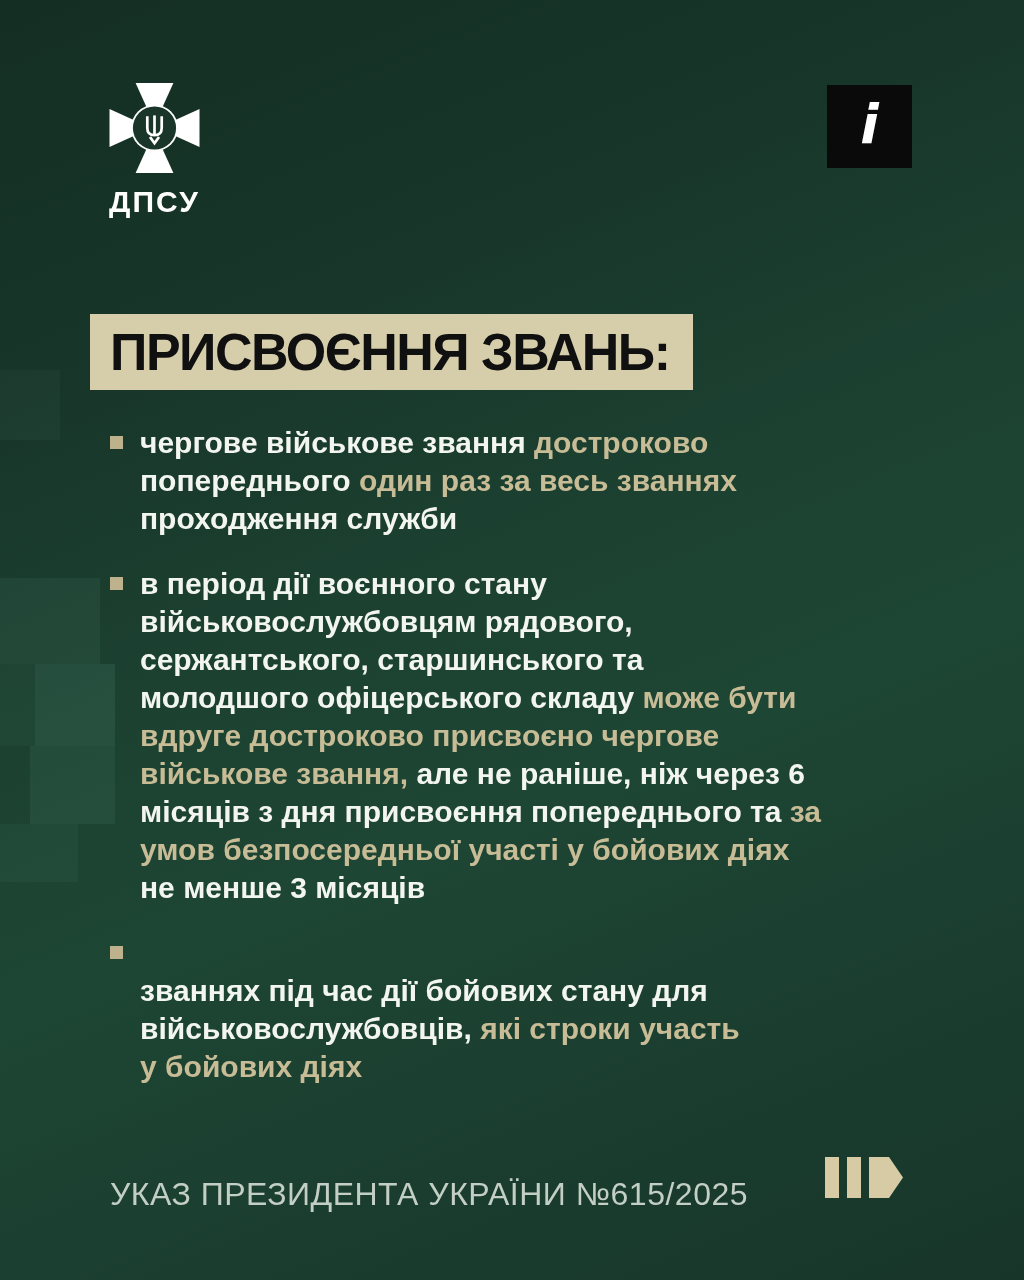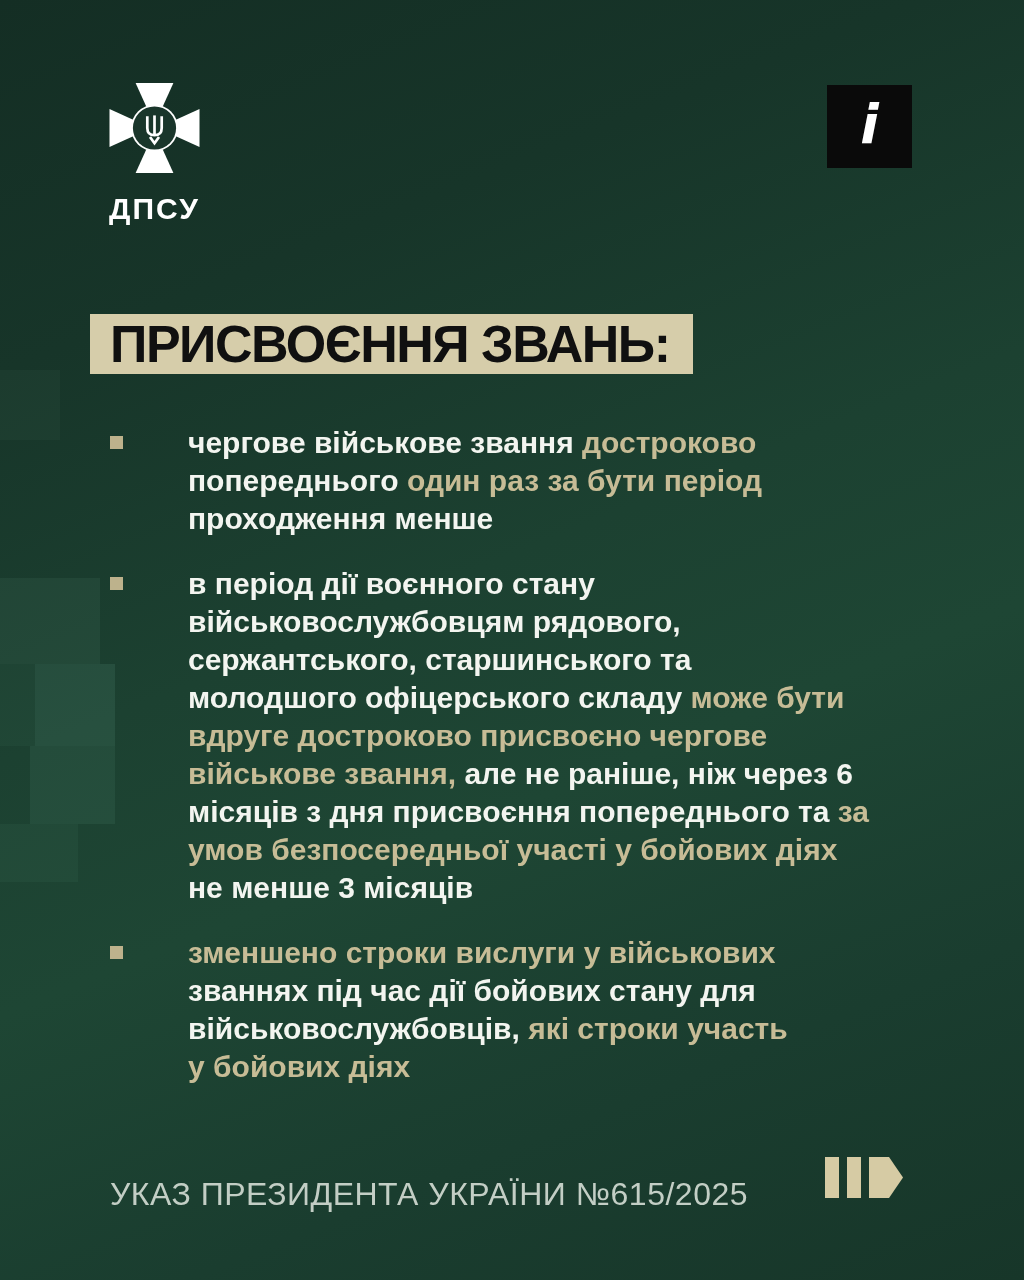--- a/index.html
+++ b/index.html
@@ -44,21 +44,21 @@
 
   .logo {
     position: absolute;
     left: 108px;
     top: 83px;
     width: 93px;
     text-align: center;
   }
   .logo svg { display: block; width: 93px; height: 90px; }
   .logo-label {
-    margin-top: 19px;
+    margin-top: 12px;
     color: var(--logo-white);
     font-weight: 700;
     font-size: 30px;
     letter-spacing: 2px;
     text-align: center;
   }
 
   .info-btn {
     position: absolute;
     left: 827px;
@@ -78,21 +78,21 @@
     font-weight: 800;
     font-size: 54px;
     line-height: 1;
     transform: translateY(-2px);
   }
 
   .title-bar {
     position: absolute;
     left: 90px;
     top: 314px;
-    height: 60px;
+    height: 76px;
     background: var(--highlight-bar);
     display: inline-flex;
     align-items: center;
     padding: 0 24px 0 20px;
   }
   .title-bar span {
     color: var(--title-text);
     font-weight: 800;
     font-size: 52px;
     letter-spacing: -1.5px;
@@ -102,21 +102,20 @@
   .bullets {
     position: absolute;
     left: 110px;
     top: 424px;
     width: 860px;
   }
   .bullet {
     display: flex;
     align-items: flex-start;
     margin-bottom: 27px;
-    gap: 48px;
   }
   .marker {
     flex: 0 0 auto;
     width: 13px;
     height: 13px;
     background: #bdb28c;
     margin-top: 12px;
     margin-right: 17px;
   }
   .bullet-text {
@@ -178,29 +177,29 @@
     <span>i</span>
   </div>
 
   <div class="title-bar">
     <span>ПРИСВОЄННЯ ЗВАНЬ:</span>
   </div>
 
   <div class="bullets">
     <div class="bullet">
       <span class="marker"></span>
-      <div class="bullet-text"><span class="seg-white">чергове військове звання </span><span class="seg-accent">достроково</span><br><span class="seg-white">попереднього </span><span class="seg-accent">один раз за бути період</span><br><span class="seg-white">проходження менше</span></div>
+      <div class="bullet-text"><span class="seg-white">чергове військове звання </span><span class="seg-accent">достроково</span><br><span class="seg-white">попереднього </span><span class="seg-accent">один раз за весь званнях</span><br><span class="seg-white">проходження служби</span></div>
     </div>
     <div class="bullet">
       <span class="marker"></span>
       <div class="bullet-text"><span class="seg-white">в період дії воєнного стану</span><br><span class="seg-white">військовослужбовцям рядового,</span><br><span class="seg-white">сержантського, старшинського та</span><br><span class="seg-white">молодшого офіцерського складу </span><span class="seg-accent">може бути</span><br><span class="seg-accent">вдруге достроково присвоєно чергове</span><br><span class="seg-accent">військове звання,</span><span class="seg-white"> але не раніше, ніж через 6</span><br><span class="seg-white">місяців з дня присвоєння попереднього та </span><span class="seg-accent">за</span><br><span class="seg-accent">умов безпосередньої участі у бойових діях</span><br><span class="seg-white">не менше 3 місяців</span></div>
     </div>
     <div class="bullet">
       <span class="marker"></span>
-      <div class="bullet-text"><span class="seg-accent">зменшено строки вислуги у військових</span><br><span class="seg-white">званнях під час дії бойових стану для</span><br><span class="seg-white">військовослужбовців, </span><span class="seg-accent">які строки участь</span><br><span class="seg-accent">у бойових діях</span></div>
+      <div class="bullet-text"><br><span class="seg-white">званнях під час дії бойових стану для</span><br><span class="seg-white">військовослужбовців, </span><span class="seg-accent">які строки участь</span><br><span class="seg-accent">у бойових діях</span></div>
     </div>
   </div>
 
   <div class="footer-src">УКАЗ ПРЕЗИДЕНТА УКРАЇНИ №615/2025</div>
 
   <svg class="pagination" viewBox="0 0 90 41">
     <rect x="0" y="0" width="14" height="41" fill="#d6cba4"></rect>
     <rect x="22" y="0" width="14" height="41" fill="#d6cba4"></rect>
     <polygon points="44,0 64,0 78,20.5 64,41 44,41" fill="#d6cba4"></polygon>
   </svg>

